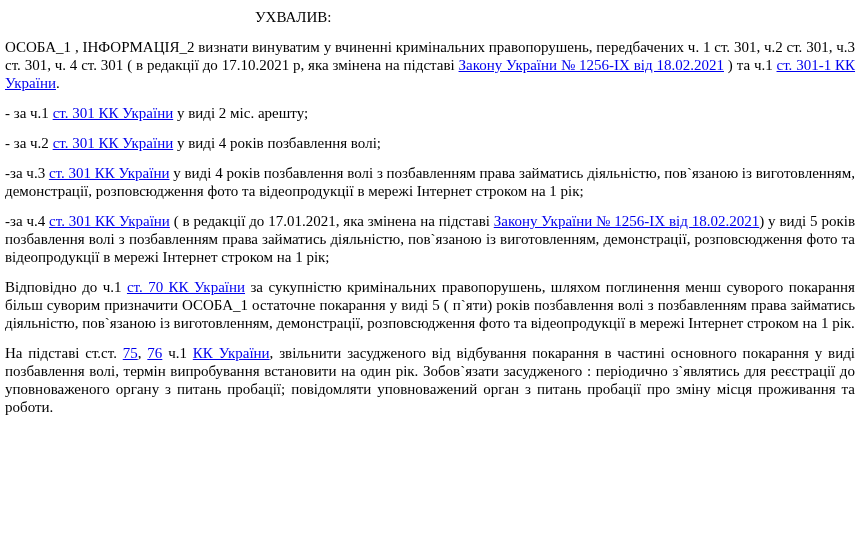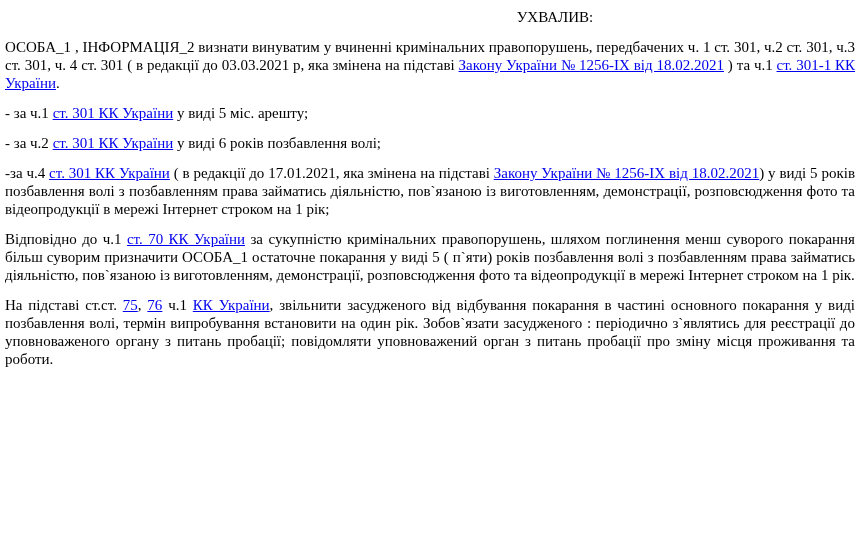--- a/index.html
+++ b/index.html
@@ -21,34 +21,35 @@
     line-height: 18px;
     color: var(--text-color, #000000);
   }
   .doc p {
     margin: 12px 0;
     text-align: justify;
   }
   p.heading {
     margin-top: 2px;
     margin-bottom: 12px;
-    text-align: center;
+    text-align: left;
     text-indent: 250px;
   }
   .doc a {
     color: var(--link-color, #0000ee);
     cursor: pointer;
   }
 </style>
 </head>
 <body style="background: rgb(255, 255, 255);">
 
 <div class="doc">
   <p class="heading">УХВАЛИВ:</p>
   <div id="doc-body">
-      <p><span>ОСОБА_1 , ІНФОРМАЦІЯ_2 визнати винуватим у вчиненні  кримінальних правопорушень, передбачених  ч. 1 ст. 301, ч.2 ст. 301, ч.3 ст. 301, ч. 4 ст. 301 ( в редакції  до 03.03.2021 р, яка змінена на підставі </span><a href="#">Закону України № 1256-ІХ від 18.02.2021</a><span> ) та ч.1 </span><a href="#">ст. 301-1 КК України</a><span>.</span></p>
-      <p><span>- за ч.1 </span><a href="#">ст. 301 КК України</a><span> у виді 5 міс. арешту;</span></p>
-      <p><span>- за ч.2 </span><a href="#">ст. 301 КК України</a><span> у виді 6 років позбавлення волі;</span></p>
+      <p><span>ОСОБА_1 , ІНФОРМАЦІЯ_2 визнати винуватим у вчиненні  кримінальних правопорушень, передбачених  ч. 1 ст. 301, ч.2 ст. 301, ч.3 ст. 301, ч. 4 ст. 301 ( в редакції  до 17.10.2021 р, яка змінена на підставі </span><a href="#">Закону України № 1256-ІХ від 18.02.2021</a><span> ) та ч.1 </span><a href="#">ст. 301-1 КК України</a><span>.</span></p>
+      <p><span>- за ч.1 </span><a href="#">ст. 301 КК України</a><span> у виді 2 міс. арешту;</span></p>
+      <p><span>- за ч.2 </span><a href="#">ст. 301 КК України</a><span> у виді 4 років позбавлення волі;</span></p>
+      <p><span>-за ч.3 </span><a href="#">ст. 301 КК України</a><span> у виді 4 років позбавлення волі з позбавленням права займатись діяльністю, пов`язаною із виготовленням, демонстрації, розповсюдження фото та відеопродукції в мережі Інтернет строком на 1 рік;</span></p>
       <p><span>-за ч.4 </span><a href="#">ст. 301 КК України</a><span> ( в редакції до 17.01.2021, яка змінена на підставі </span><a href="#">Закону України № 1256-ІХ від 18.02.2021</a><span>) у виді 5 років позбавлення волі з позбавленням права займатись діяльністю, пов`язаною із виготовленням, демонстрації, розповсюдження фото та відеопродукції в мережі Інтернет строком на 1 рік;</span></p>
       <p><span>Відповідно до ч.1 </span><a href="#">ст. 70 КК України</a><span> за сукупністю кримінальних правопорушень, шляхом поглинення менш суворого покарання більш суворим призначити ОСОБА_1 остаточне покарання у виді 5 ( п`яти) років позбавлення волі з позбавленням права займатись діяльністю, пов`язаною із виготовленням, демонстрації, розповсюдження фото та відеопродукції в мережі Інтернет строком на 1 рік.</span></p>
       <p><span>На підставі ст.ст. </span><a href="#">75</a><span>, </span><a href="#">76</a><span> ч.1 </span><a href="#">КК України</a><span>, звільнити засудженого від відбування покарання в частині основного покарання у виді позбавлення волі, термін випробування встановити на  один рік. Зобов`язати засудженого : періодично з`являтись для реєстрації до уповноваженого органу з питань пробації; повідомляти уповноважений орган з питань пробації про зміну місця проживання та роботи.</span></p>
     </div>
 </div>
 
 </body></html>

